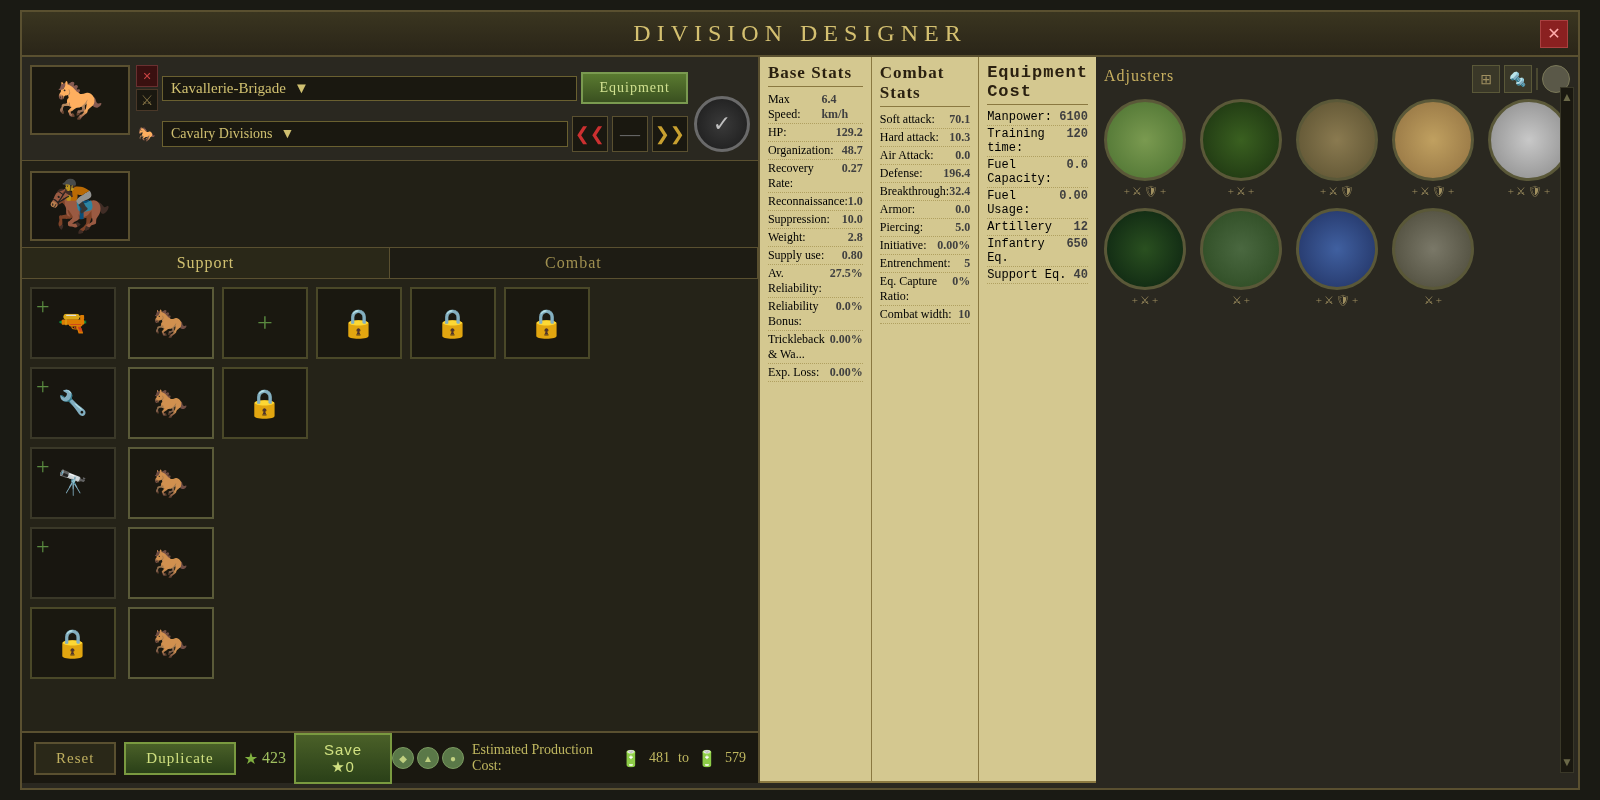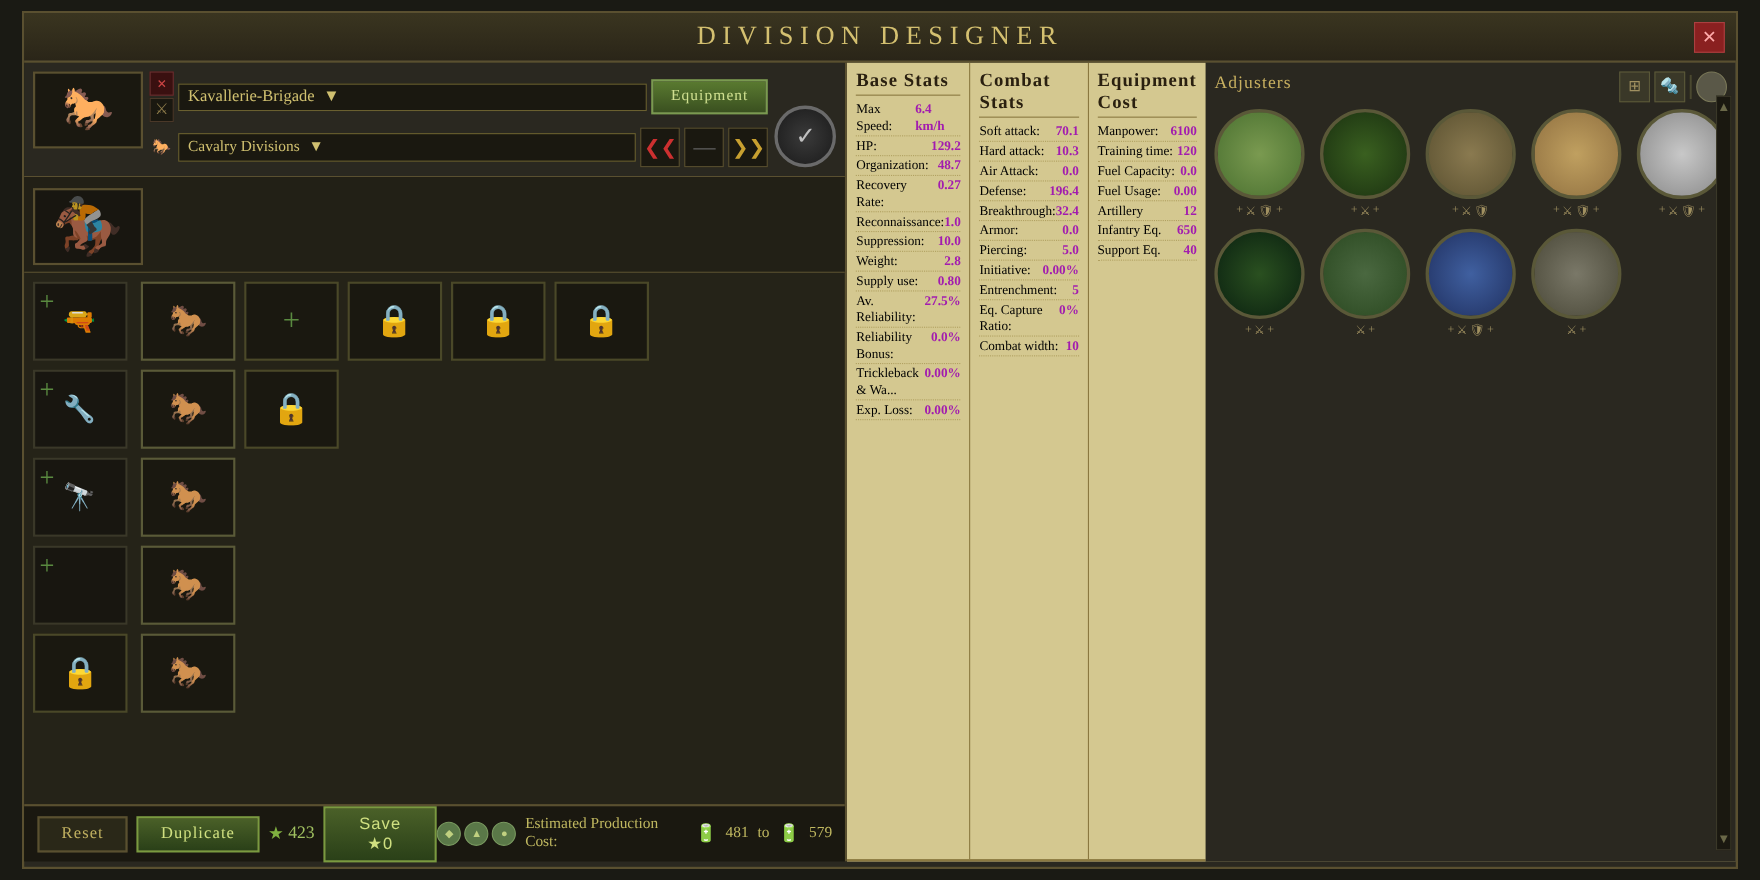--- a/index.html
+++ b/index.html
@@ -290,42 +290,42 @@
       display: flex;
       border-bottom: 2px solid #8a7840;
       background: #d4c890;
     }
 
     .stats-col {
       flex: 1;
       padding: 6px 8px;
       border-right: 1px solid #8a7840;
     }
-    .stats-col:last-child { border-right: none; }
+    .stats-col:last-child { border-right: none; font-family: Liberation Mono, monospace; }
 
     .stats-header {
       font-size: 17px;
       font-weight: bold;
       color: #2a2010;
       border-bottom: 1px solid #8a7840;
       margin-bottom: 4px;
       padding-bottom: 3px;
       letter-spacing: 1px;
     }
 
     .stat-row {
       display: flex;
       justify-content: space-between;
       font-size: 12px;
       color: #2a2010;
       padding: 1px 0;
       border-bottom: 1px dotted #b0a060;
     }
     .stat-label { color: #000000; }
-    .stat-value { font-weight: bold; color: #a21caf; }
+    .stat-value { font-weight: bold; color: #404040; }
 
     
     .adjusters-section {
       flex: 1;
       background: #2a2820;
       padding: 8px;
     }
     .adjusters-header {
       font-size: 16px;
       color: #c8b060;
@@ -552,20 +552,24 @@
           </div>
         </div>
       </div>
 
       <div style="display:flex; gap:8px; padding:6px 8px; background:#222016; border-bottom:1px solid #5a5030;">
         <div class="unit-portrait">
           <span style="font-size:52px; color:#7a8a6a; opacity:0.7;">🏇</span>
         </div>
       </div>
 
+      <div class="support-combat">
+        <button class="tab-btn active">Support</button>
+        <button class="tab-btn">Combat</button>
+      </div>
 
       <div class="unit-grid-area">
 
         <div class="support-column">
           <div class="unit-slot add-slot">
             <span class="plus-icon">+</span>
             <span class="artillery-icon">🔫</span>
           </div>
           <div class="unit-slot add-slot">
             <span class="plus-icon">+</span>

